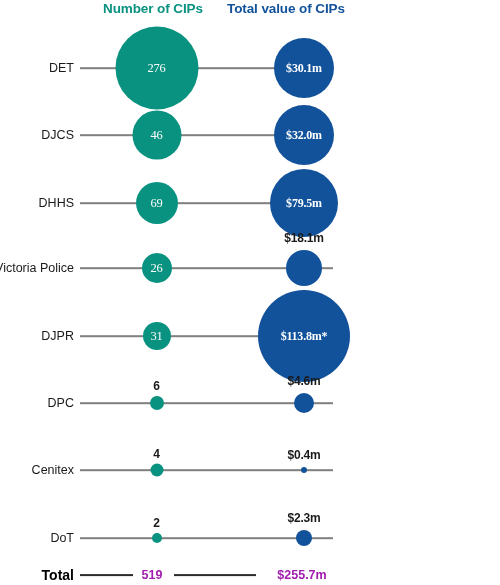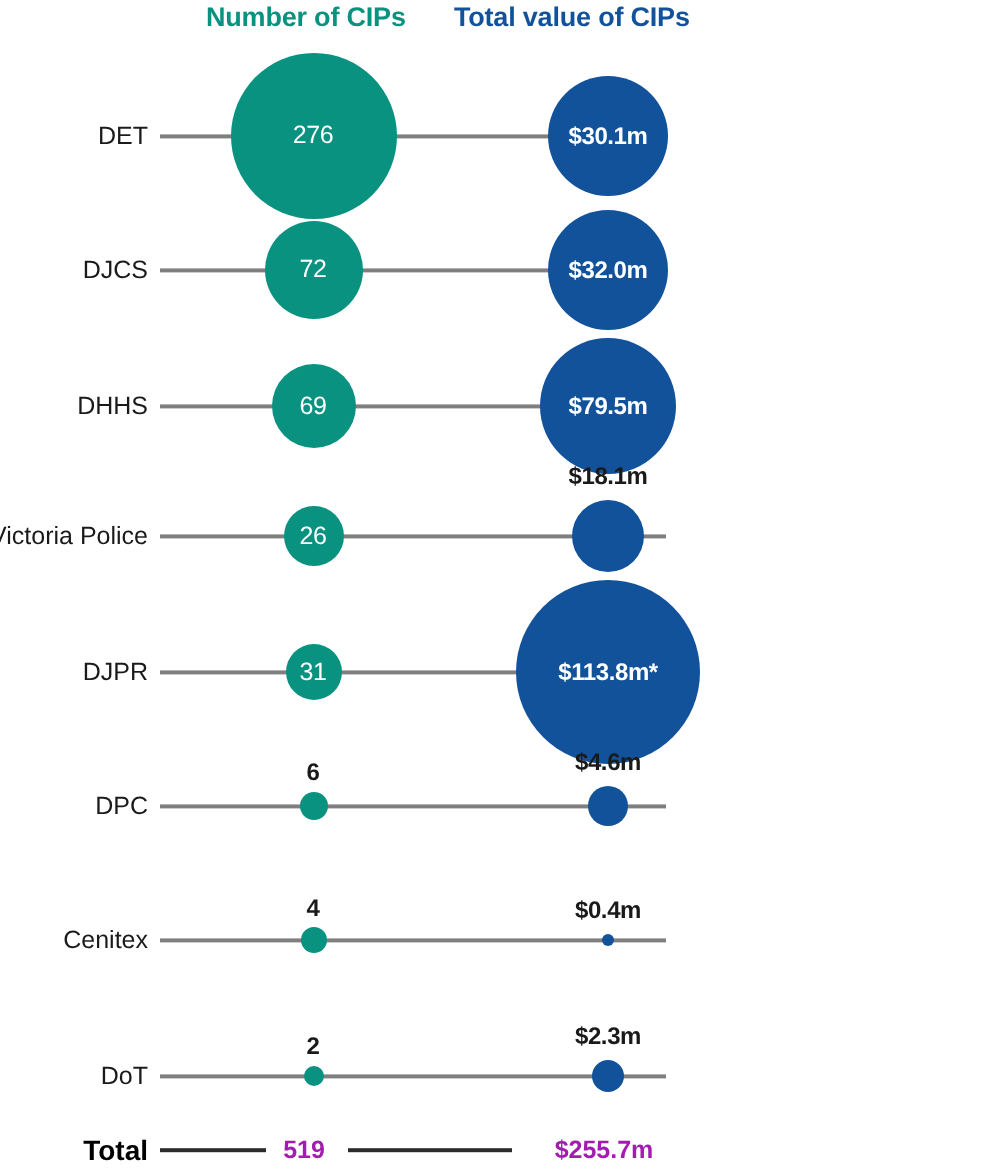--- a/index.html
+++ b/index.html
@@ -70,20 +70,21 @@
   }
   .bubble.green { background: #0a9281; }
   .bubble.blue  { background: #12529b; }
   .bubble-value-inside {
     color: #ffffff;
     font-weight: bold;
     font-size: 12px;
     letter-spacing: -0.2px;
     white-space: nowrap;
     line-height: 1;
+    font-family: Liberation Serif, serif;
   }
   .bubble-value-inside.plain {
     font-weight: normal;
     font-size: 12.5px;
   }
   .bubble-value-outside {
     position: absolute;
     top: 0;
     transform: translate(-50%, -50%);
     color: #1a1a1a;
@@ -145,21 +146,21 @@
           <span class="bubble-value-inside plain">276</span>
         </div>
         <div class="bubble blue" style="left: 304px; width: 60px; height: 60px;">
           <span class="bubble-value-inside">$30.1m</span>
         </div>
       </div>
       <div class="row" style="top: 135px;">
         <div class="row-label">DJCS</div>
         <div class="connector" style="left: 80px; width: 253px;"></div>
         <div class="bubble green" style="left: 156.5px; width: 49px; height: 49px;">
-          <span class="bubble-value-inside plain">72</span>
+          <span class="bubble-value-inside plain">46</span>
         </div>
         <div class="bubble blue" style="left: 304px; width: 60px; height: 60px;">
           <span class="bubble-value-inside">$32.0m</span>
         </div>
       </div>
       <div class="row" style="top: 203px;">
         <div class="row-label">DHHS</div>
         <div class="connector" style="left: 80px; width: 253px;"></div>
         <div class="bubble green" style="left: 156.5px; width: 42px; height: 42px;">
           <span class="bubble-value-inside plain">69</span>

